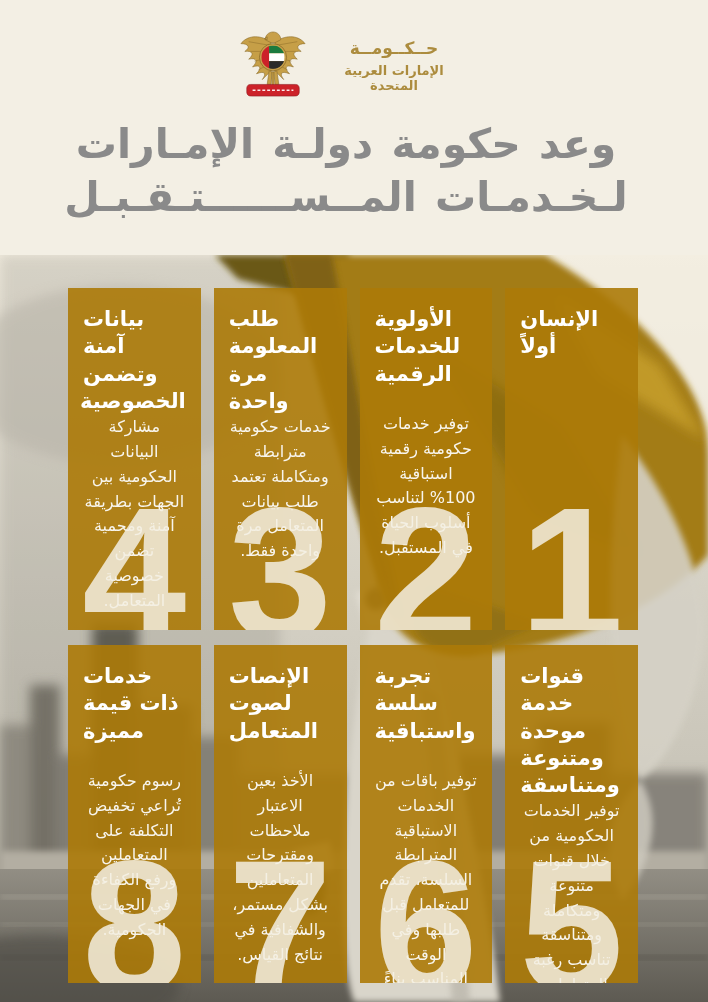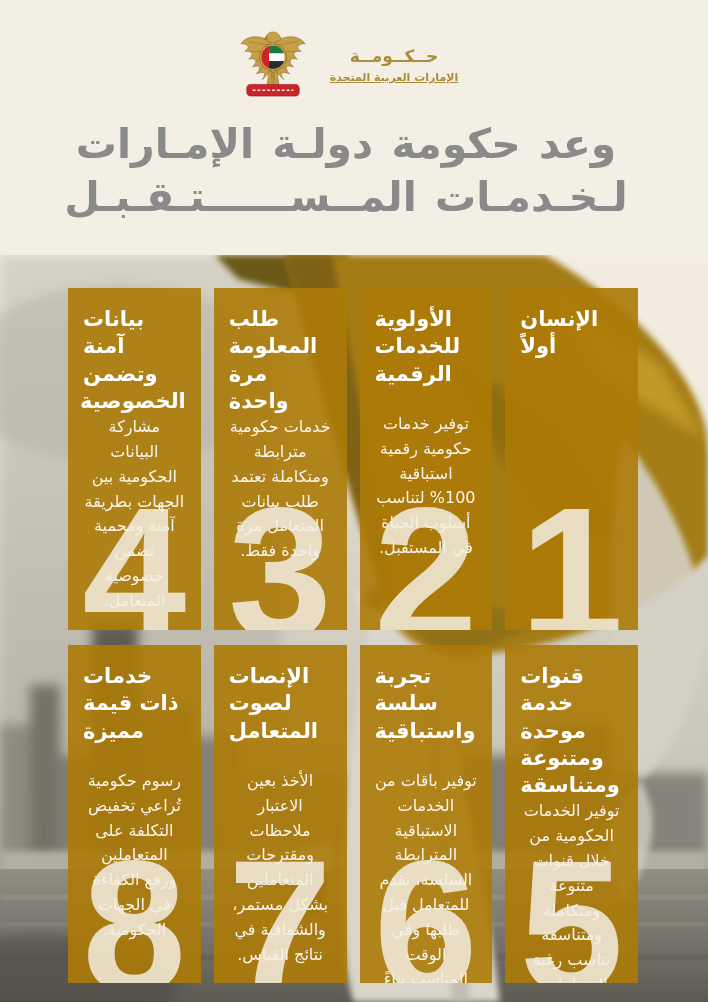--- a/index.html
+++ b/index.html
@@ -9,21 +9,21 @@
     font-family:"DejaVu Sans","Liberation Sans",sans-serif;
   }
   
   .logo{
     position:absolute;top:28px;left:0;right:0;
     display:flex;justify-content:center;align-items:center;gap:12px;
   }
   .emblem{width:68px;height:74px;flex:0 0 auto;}
   .logo-text{width:150px;text-align:center;color:#ac8c3e;direction:rtl;}
   .logo-line1{font-size:17px;font-weight:bold;letter-spacing:1px;margin-bottom:5px;}
-  .logo-line2{font-size:11px;font-weight:bold;text-decoration:underline;}
+  .logo-line2{font-size:13px;font-weight:bold;}
   
   .main-title{
     position:absolute;top:118px;left:0;right:16px;
     direction:rtl;text-align:center;
     color:#8a8a8a;font-weight:bold;font-size:41px;line-height:1.3;
     word-spacing:4px;
   }
   
   .photo{position:absolute;top:255px;left:0;width:708px;height:747px;}
   

